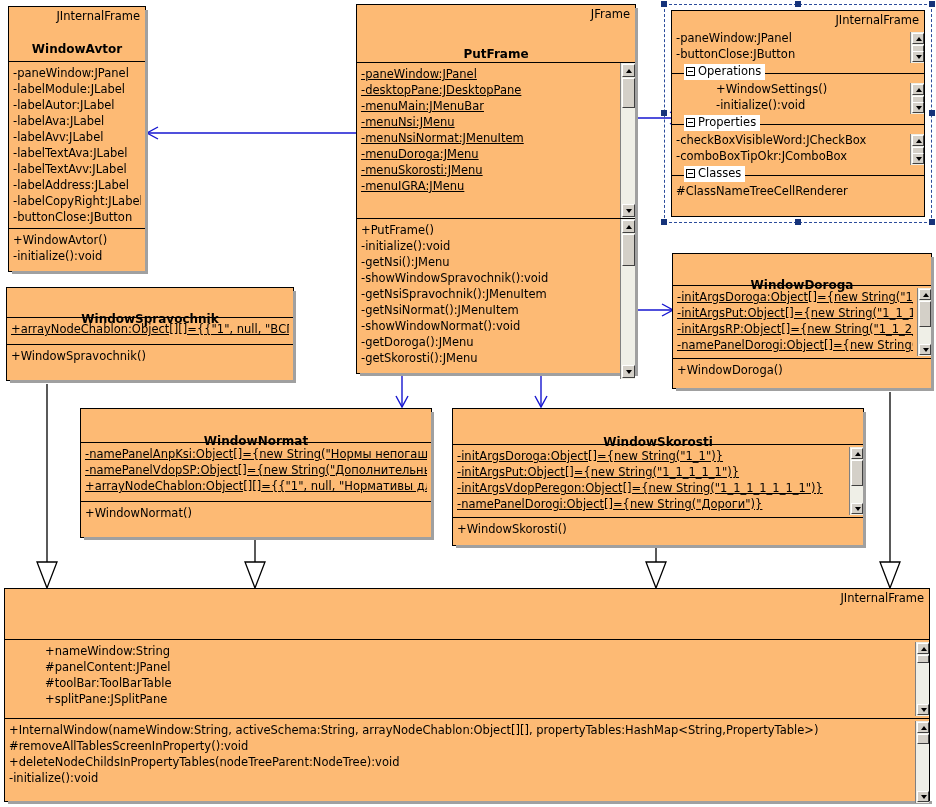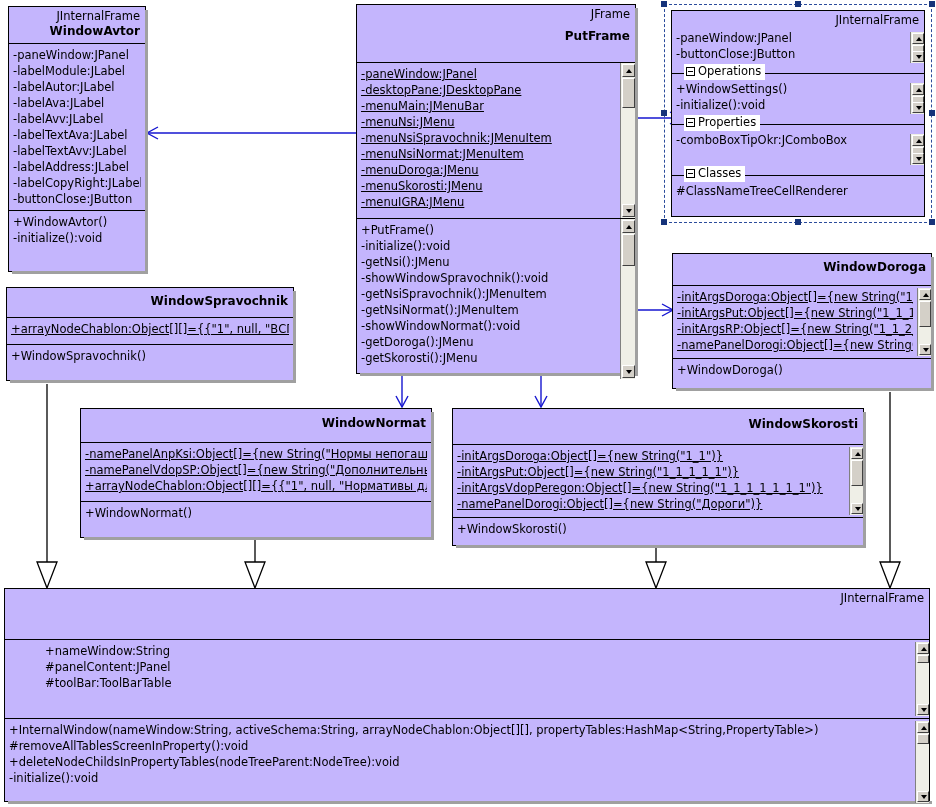--- a/index.html
+++ b/index.html
@@ -1,27 +1,27 @@
 <!DOCTYPE html>
 <html><head>
 <meta charset="utf-8">
 <style>
   html,body{margin:0;padding:0;background:#ffffff;}
   body{font-family:"DejaVu Sans","Liberation Sans",sans-serif;}
   #canvas{position:relative;width:936px;height:807px;background:#ffffff;overflow:hidden;}
 
   
-  .uml{position:absolute;background:#c4b5fd;border:1px solid #000;box-sizing:border-box;
+  .uml{position:absolute;background:#fdba74;border:1px solid #000;box-sizing:border-box;
        font-size:11.5px;color:#000;line-height:1.38;}
   .uml .shadow{position:absolute;left:3px;top:100%;width:100%;height:3px;background:#a0a0a0;}
   .uml .shadow-r{position:absolute;left:100%;top:3px;width:3px;height:100%;background:#a0a0a0;}
 
   .hdr{padding:2px 5px 3px 5px;}
   .stereo{font-size:11.5px;text-align:right;line-height:1.25;}
-  .cname{font-weight:bold;text-align:right;font-size:12px;line-height:1.3;padding-top:1px;}
+  .cname{font-weight:bold;text-align:center;font-size:12px;line-height:1.3;padding-top:1px;margin-top:18px;}
   .sep{border-top:1px solid #000;}
 
   .compart{position:relative;overflow:hidden;}
   .rows{padding:3px 4px 3px 4px;}
   .row{white-space:nowrap;overflow:hidden;line-height:1.42;height:16px;}
   .u{text-decoration:underline;}
 
   
   .sbar{position:absolute;right:0;top:0;bottom:0;width:15px;background:#d4d0c8;
         border-left:1px solid #808080;box-sizing:border-box;}
@@ -132,21 +132,20 @@
       <div class="cname" style="padding-top:8px;">PutFrame</div>
     </div>
     <div class="sep"></div>
 
     <div class="compart" style="height:155px;">
       <div class="rows" style="padding-right:20px;">
         <div class="row u">-paneWindow:JPanel</div>
         <div class="row u">-desktopPane:JDesktopPane</div>
         <div class="row u">-menuMain:JMenuBar</div>
         <div class="row u">-menuNsi:JMenu</div>
-        <div class="row u">-menuNsiSpravochnik:JMenuItem</div>
         <div class="row u">-menuNsiNormat:JMenuItem</div>
         <div class="row u">-menuDoroga:JMenu</div>
         <div class="row u">-menuSkorosti:JMenu</div>
         <div class="row u">-menuIGRA:JMenu</div>
       </div>
       <div class="sbar track">
         <div class="sbtn up">
             <i></i>
           </div>
         <div class="sthumb" style="top:15px;height:30px;"></div>
@@ -210,21 +209,21 @@
             <i style="top:3px;"></i>
           </div>
       </div>
     </div>
 
     <div class="grp">
       <div class="left"></div>
       <div class="line"></div>
       <div class="lbl"><span class="exp"></span><span>Operations</span></div>
     </div>
-    <div class="compart" style="height:35px;">
+    <div class="compart" style="height:35px;margin-left:40px;">
       <div class="rows" style="padding:0 20px 0 4px;">
         <div class="row">+WindowSettings()</div>
         <div class="row">-initialize():void</div>
       </div>
       <div class="sbar mini" style="top:2px;bottom:2px;">
         <div class="sbtn up" style="height:11px;">
             <i style="top:3px;"></i>
           </div>
         <div class="sthumb" style="top:13px;height:7px;"></div>
         <div class="sbtn dn" style="height:11px;">
@@ -233,20 +232,21 @@
       </div>
     </div>
 
     <div class="grp">
       <div class="left"></div>
       <div class="line"></div>
       <div class="lbl"><span class="exp"></span><span>Properties</span></div>
     </div>
     <div class="compart" style="height:35px;">
       <div class="rows" style="padding:0 20px 0 4px;">
+        <div class="row">-checkBoxVisibleWord:JCheckBox</div>
         <div class="row">-comboBoxTipOkr:JComboBox</div>
       </div>
       <div class="sbar mini" style="top:2px;bottom:2px;">
         <div class="sbtn up" style="height:11px;">
             <i style="top:3px;"></i>
           </div>
         <div class="sthumb" style="top:13px;height:7px;"></div>
         <div class="sbtn dn" style="height:11px;">
             <i style="top:3px;"></i>
           </div>
@@ -375,20 +375,21 @@
     <div class="shadow"></div>
     <div class="hdr" style="height:45px;">
       <div class="stereo">JInternalFrame</div>
     </div>
     <div class="sep"></div>
     <div class="compart" style="height:78px;">
       <div class="rows" style="padding-right:20px;margin-left:36px;">
         <div class="row">+nameWindow:String</div>
         <div class="row">#panelContent:JPanel</div>
         <div class="row">#toolBar:ToolBarTable</div>
+        <div class="row">+splitPane:JSplitPane</div>
       </div>
       <div class="sbar mini" style="top:2px;bottom:2px;">
         <div class="sbtn up" style="height:11px;">
             <i style="top:3px;"></i>
           </div>
         <div class="sthumb" style="top:13px;height:8px;"></div>
         <div class="sbtn dn" style="height:11px;">
             <i style="top:3px;"></i>
           </div>
       </div>

